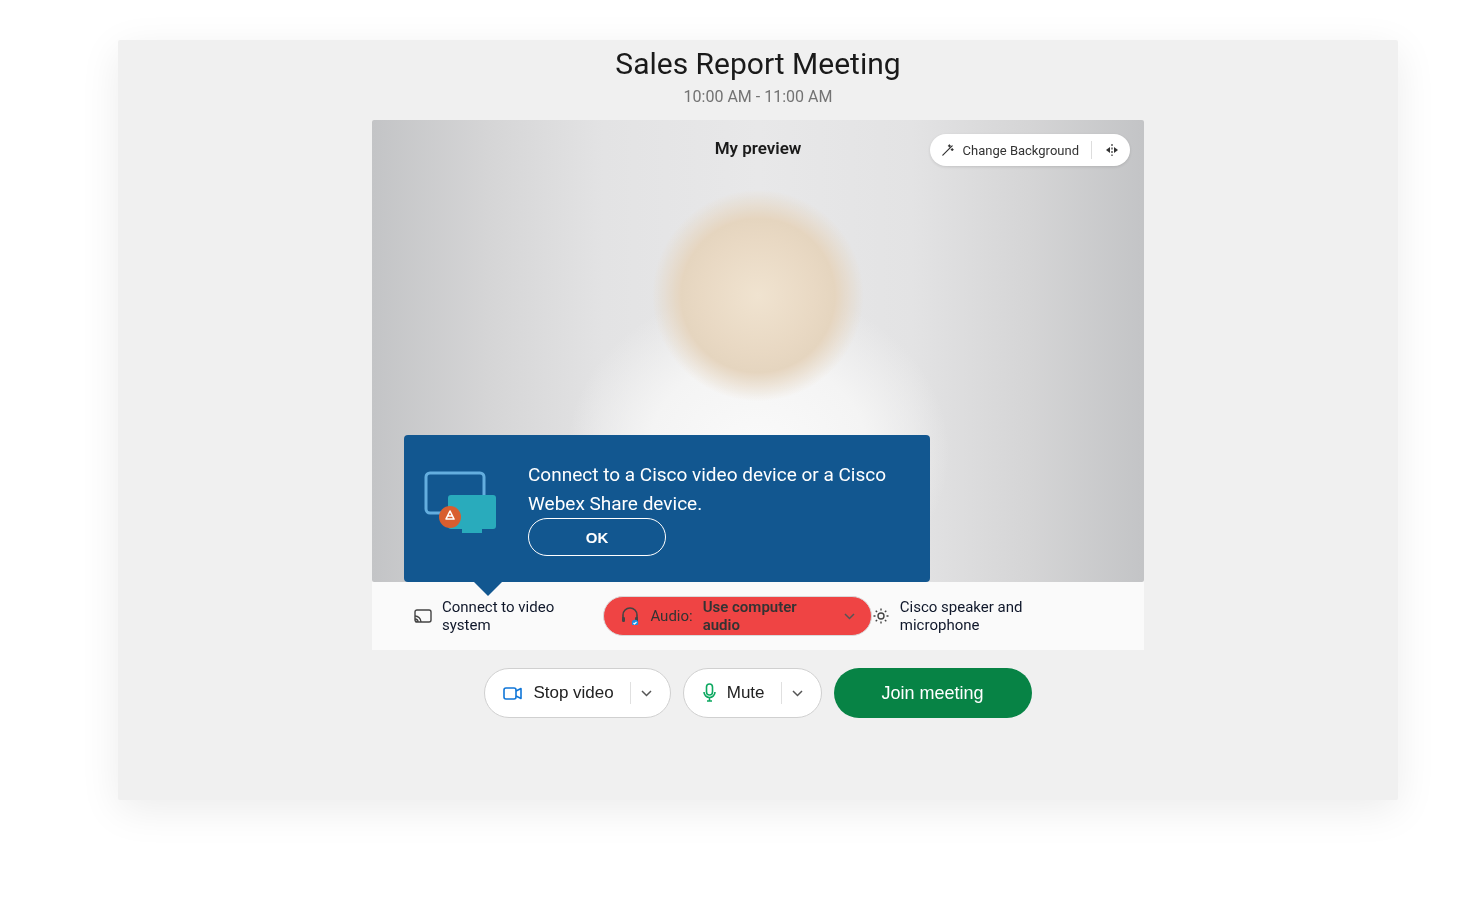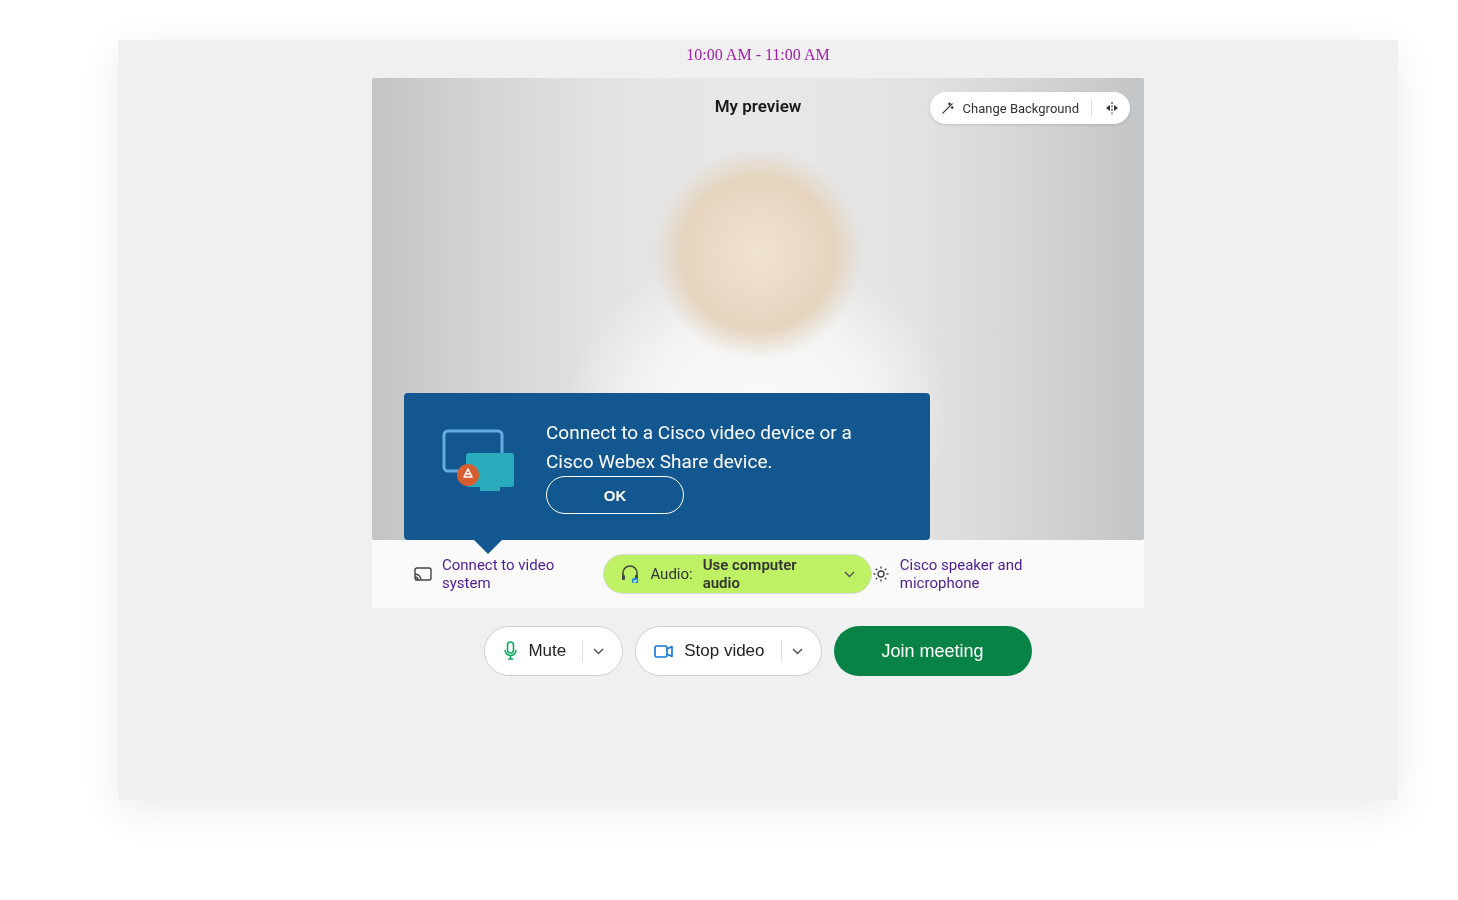--- a/index.html
+++ b/index.html
@@ -27,21 +27,21 @@
       justify-content: space-between;
       height: 40px;
       padding: 0 8px 0 14px;
     }
     .title-left { display: flex; align-items: center; gap: 8px; }
     .app-name { font-size: 14px; color: #333; }
     .win-controls { display: flex; align-items: center; gap: 0; }
     .win-ctl { width: 46px; height: 40px; display:flex; align-items:center; justify-content:center; color:#444; cursor:pointer; }
     .meeting-header { text-align:center; margin-top: 6px; }
     .meeting-title { font-size: 30px; font-weight: 400; color:#1a1a1a; }
-    .meeting-time { font-size: 16px; color:#a21caf; margin-top: 6px; font-family: Liberation Serif, serif; }
+    .meeting-time { font-size: 16px; color:#737373; margin-top: 6px; }
     .preview-area {
       width: 772px;
       height: 530px;
       margin: 14px auto 0;
       position: relative;
       background: #fafafa;
       border-radius: 2px;
       overflow: visible;
     }
     .video {
@@ -64,43 +64,43 @@
       font-size:13px; color:#333;
       box-shadow: 0 1px 3px rgba(0,0,0,0.12);
     }
     .bg-pill .divider { width:1px; height:18px; background:#ddd; margin:0 4px; }
     .callout {
       position:absolute; left:32px; bottom:0; transform: translateY(0);
       width: 526px;
       background:#08599c;
       color:#fff;
       border-radius:4px;
-      padding: 26px 30px 26px 34px;
+      padding: 26px 30px 26px 16px;
       display:flex; gap:22px;
       z-index: 5;
     }
     .callout::after {
       content:""; position:absolute; left:70px; bottom:-14px;
       width:0; height:0; border-left:14px solid transparent; border-right:14px solid transparent;
       border-top:14px solid #08599c;
     }
     .callout-text { font-size:19px; line-height:1.5; font-weight:400; }
     .callout-btn {
       border:1.5px solid #fff; background:transparent; color:#fff;
       border-radius:20px; height:38px; width:138px; font-size:15px; font-weight:600;
       cursor:pointer;
     }
     .option-row {
       height:68px; background:#fafafa; display:flex; align-items:center; justify-content:space-between;
       padding: 0 42px;
     }
-    .opt { display:flex; align-items:center; gap:10px; font-size:15px; color:#4c1d95; }
+    .opt { display:flex; align-items:center; gap:10px; font-size:15px; color:#0f172a; }
     .audio-pill {
       display:flex; align-items:center; gap:10px;
-      background:#bef264; border:1px solid #d9dadb; height:40px; border-radius:20px;
+      background:#ef4444; border:1px solid #d9dadb; height:40px; border-radius:20px;
       padding: 0 16px; font-size:15px; color:#333;
     }
     .audio-pill .val { font-weight:600; }
     .action-row { display:flex; gap:12px; justify-content:center; margin-top:18px; }
     .act-btn {
       height:50px; border-radius:25px; border:1px solid #d0d0d0; background:#fff;
       display:flex; align-items:center; gap:10px; padding:0 18px; font-size:17px; color:#222;
       cursor:pointer;
     }
     .act-btn .sep { width:1px; height:22px; background:#e0e0e0; margin-left:6px; }
@@ -109,20 +109,21 @@
       font-size:18px; font-weight:500; padding:0 48px; cursor:pointer;
     }
     svg { display:block; }
   </style>
 </head>
 <body>
 
 <div class="window">
 
   <div class="meeting-header">
+    <div class="meeting-title">Sales Report Meeting</div>
     <div class="meeting-time">10:00 AM - 11:00 AM</div>
   </div>
 
   <div class="preview-area">
     <div class="video">
       <div class="preview-label">My preview</div>
 
       <div class="bg-pill">
         <span>
           <svg width="15" height="15" viewBox="0 0 16 16">
@@ -196,45 +197,45 @@
             </svg>
         </span>
         <span>Cisco speaker and microphone</span>
       </div>
     </div>
   </div>
 
   <div class="action-row">
     <button class="act-btn">
       <span>
+        <svg width="20" height="15" viewBox="0 0 20 15">
+            <rect x="1" y="2" width="12" height="11" rx="2" fill="none" stroke="#1076d8" stroke-width="1.6"></rect>
+            <path d="M13 5 L18 2.5 V12.5 L13 10" fill="none" stroke="#1076d8" stroke-width="1.6" stroke-linejoin="round"></path>
+          </svg>
+      </span>
+      <span>Stop video</span>
+      <span class="sep"></span>
+      <span>
+        <svg width="11" height="7" viewBox="0 0 11 7">
+            <path d="M1 1 L5.5 5.5 L10 1" fill="none" stroke="#555" stroke-width="1.5"></path>
+          </svg>
+      </span>
+    </button>
+
+    <button class="act-btn">
+      <span>
         <svg width="15" height="20" viewBox="0 0 15 20">
             <rect x="4.5" y="1" width="6" height="11" rx="3" fill="none" stroke="#0da860" stroke-width="1.6"></rect>
             <path d="M2 9 a5.5 5.5 0 0 0 11 0 M7.5 14.5 V18 M5 18 H10" fill="none" stroke="#0da860" stroke-width="1.6"></path>
           </svg>
       </span>
       <span>Mute</span>
       <span class="sep"></span>
       <span>
         <svg width="11" height="7" viewBox="0 0 11 7">
             <path d="M1 1 L5.5 5.5 L10 1" fill="none" stroke="#555" stroke-width="1.5"></path>
           </svg>
       </span>
     </button>
 
-    <button class="act-btn">
-      <span>
-        <svg width="20" height="15" viewBox="0 0 20 15">
-            <rect x="1" y="2" width="12" height="11" rx="2" fill="none" stroke="#1076d8" stroke-width="1.6"></rect>
-            <path d="M13 5 L18 2.5 V12.5 L13 10" fill="none" stroke="#1076d8" stroke-width="1.6" stroke-linejoin="round"></path>
-          </svg>
-      </span>
-      <span>Stop video</span>
-      <span class="sep"></span>
-      <span>
-        <svg width="11" height="7" viewBox="0 0 11 7">
-            <path d="M1 1 L5.5 5.5 L10 1" fill="none" stroke="#555" stroke-width="1.5"></path>
-          </svg>
-      </span>
-    </button>
-
     <button class="join-btn">Join meeting</button>
   </div>
 </div>
 
 </body></html>

